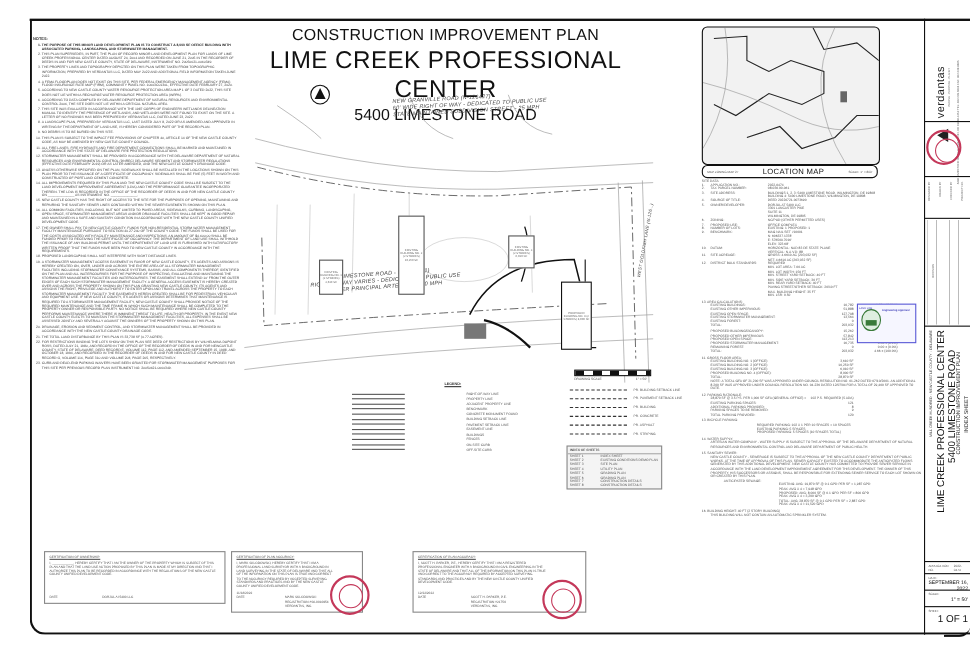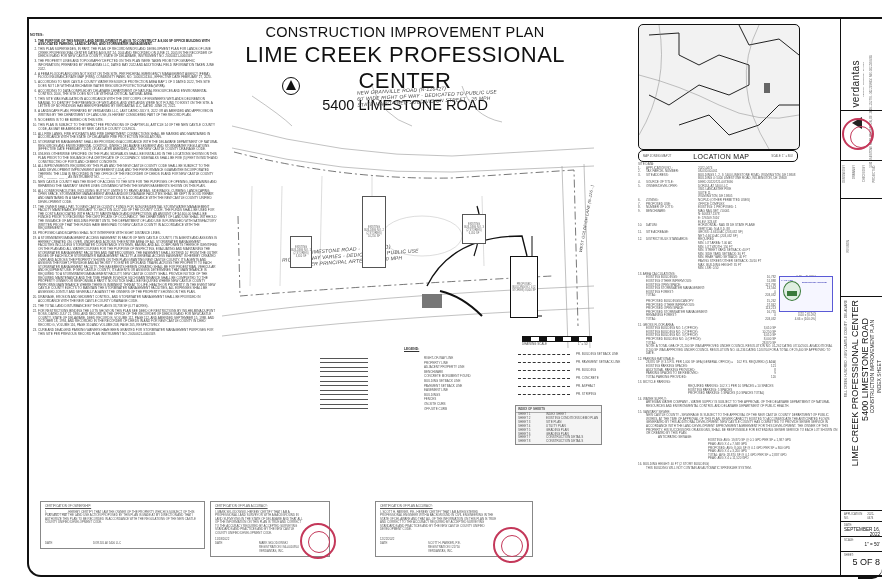--- a/index.html
+++ b/index.html
@@ -582,15 +582,15 @@
   <div class="v">SEPTEMBER 16, 2022</div>
 </div>
 <div class="strip-hr" style="top:536px;"></div>
 <div class="meta" style="top:537px;">
   <div>SCALE:</div>
   <div class="v">1" = 50'</div>
 </div>
 <div class="strip-hr" style="top:551px;"></div>
 <div class="meta" style="top:552px;">
   <div>SHEET:</div>
-  <div class="big">5 OF 8</div>
+  <div class="big">1 OF 1</div>
 </div>
 <div class="strip-corner"></div>
 
 </body></html>

